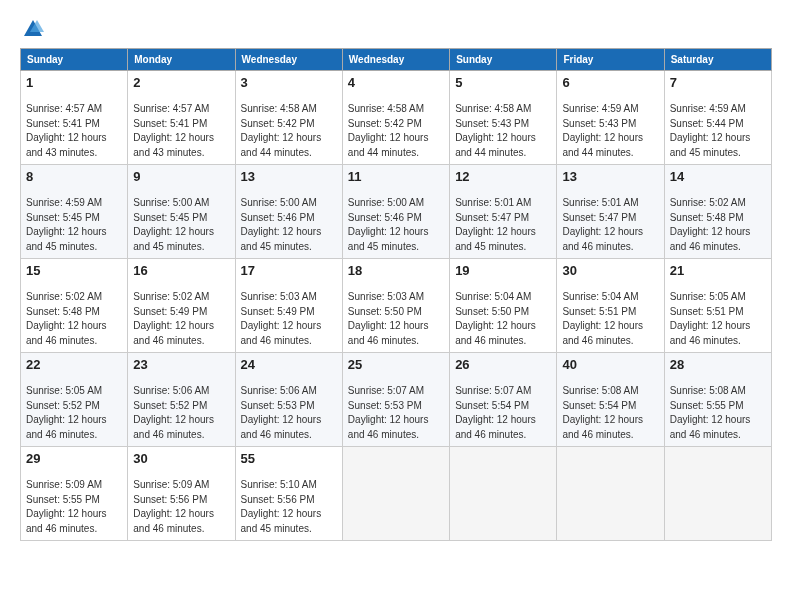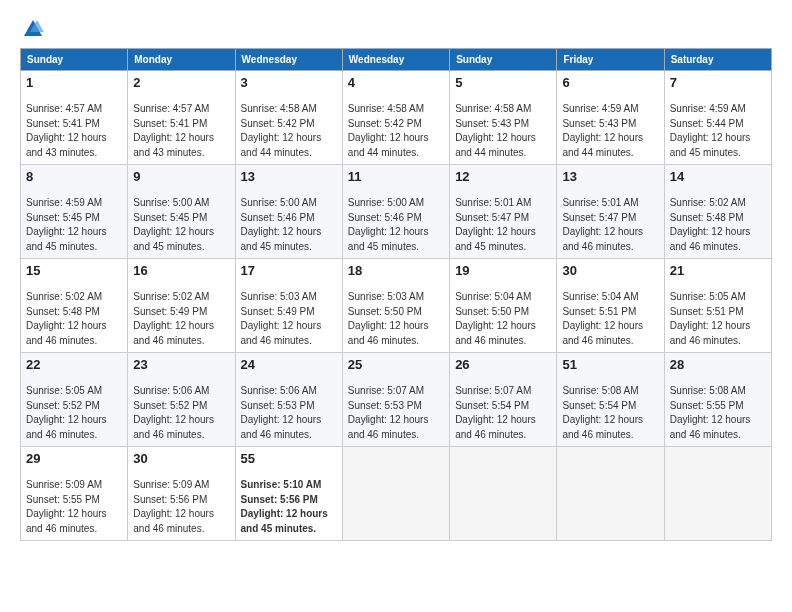--- a/index.html
+++ b/index.html
@@ -319,21 +319,21 @@
 and 46 minutes.</div>
           </td>
           <td>
             <span class="day-num">26</span>
             <div class="day-info" style="white-space: pre-line;">Sunrise: 5:07 AM
 Sunset: 5:54 PM
 Daylight: 12 hours
 and 46 minutes.</div>
           </td>
           <td>
-            <span class="day-num">51</span>
+            <span class="day-num">40</span>
             <div class="day-info" style="white-space: pre-line;">Sunrise: 5:08 AM
 Sunset: 5:54 PM
 Daylight: 12 hours
 and 46 minutes.</div>
           </td>
           <td>
             <span class="day-num">28</span>
             <div class="day-info" style="white-space: pre-line;">Sunrise: 5:08 AM
 Sunset: 5:55 PM
 Daylight: 12 hours
@@ -350,21 +350,21 @@
           </td>
           <td>
             <span class="day-num">30</span>
             <div class="day-info" style="white-space: pre-line;">Sunrise: 5:09 AM
 Sunset: 5:56 PM
 Daylight: 12 hours
 and 46 minutes.</div>
           </td>
           <td>
             <span class="day-num">55</span>
-            <div class="day-info" style="white-space: pre-line; font-weight: bold;">Sunrise: 5:10 AM
+            <div class="day-info" style="white-space: pre-line;">Sunrise: 5:10 AM
 Sunset: 5:56 PM
 Daylight: 12 hours
 and 45 minutes.</div>
           </td>
           <td class="empty-cell"></td>
           <td class="empty-cell"></td>
           <td class="empty-cell"></td>
           <td class="empty-cell"></td>
         </tr>
       </tbody>

